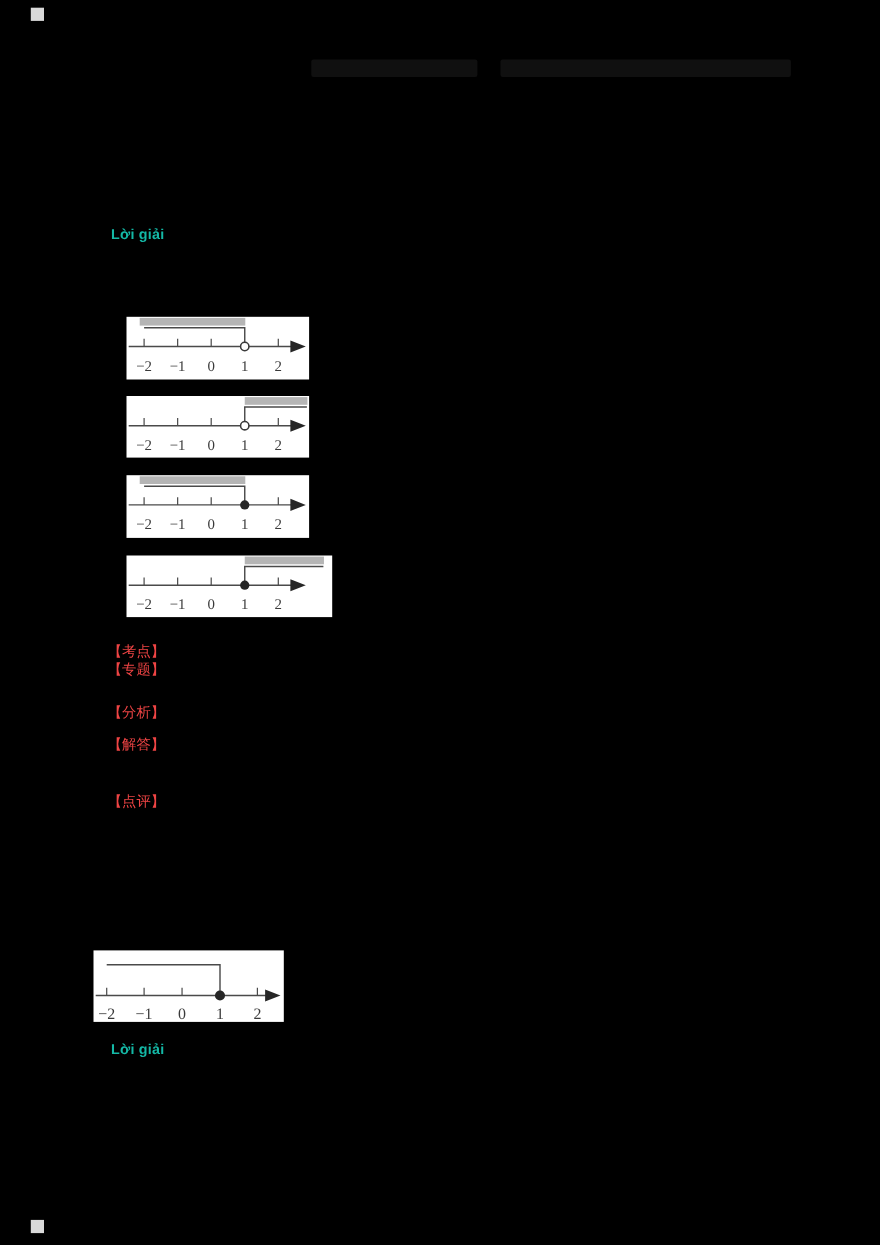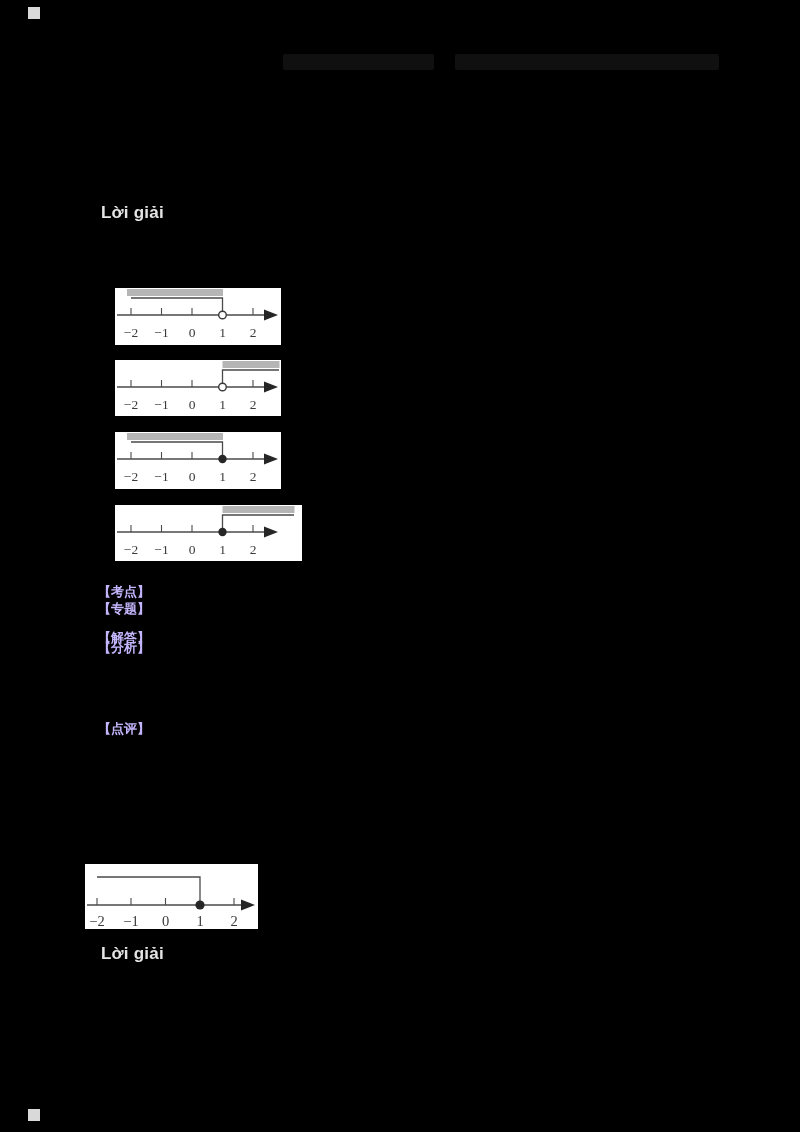--- a/index.html
+++ b/index.html
@@ -19,32 +19,32 @@
   .corner-mark.bottom{left:28px;top:1109px;}
 
   .header-run{
     position:absolute;top:54px;height:16px;background:#101010;border-radius:2px;
   }
   .header-run.r1{left:283px;width:151px;}
   .header-run.r2{left:455px;width:264px;}
 
   .bluelink{
     position:absolute;
-    color:#e5e5e5;
+    color:#14b8a6;
     font-weight:700;
-    font-size:17px;
+    font-size:13px;
     line-height:14px;
     letter-spacing:0.2px;
     cursor:pointer;
     white-space:nowrap;
   }
   .tag{
     position:absolute;left:98px;
-    color:#c4b5fd;
-    font-weight:700;
+    color:#ef4444;
+    font-weight:400;
     font-size:13px;
     line-height:14px;
     cursor:pointer;
     white-space:nowrap;
   }
 
   .fig{
     position:absolute;
     background:#ffffff;
   }
@@ -157,21 +157,21 @@
         <text x="77" y="49">0</text>
         <text x="107.5" y="49">1</text>
         <text x="138" y="49">2</text>
       </g>
     </svg>
   </div>
 
   <div class="tag" style="top:585px;">【考点】</div>
   <div class="tag" style="top:602px;">【专题】</div>
   <div class="tag" style="top:641px;text-align:right;">【分析】</div>
-  <div class="tag" style="top:631px;">【解答】</div>
+  <div class="tag" style="top:670px;">【解答】</div>
   <div class="tag" style="top:722px;">【点评】</div>
 
   <div class="fig ans-fig" style="left:85px;top:864px;width:173px;height:65px;">
     <svg width="173" height="65" viewBox="0 0 173 65">
       <polyline points="12,13 115,13 115,37" fill="none" stroke="#4a4a4a" stroke-width="1.3"></polyline>
       <line x1="2" y1="41" x2="157" y2="41" stroke="#4a4a4a" stroke-width="1.4"></line>
       <g stroke="#4a4a4a" stroke-width="1.1">
         <line x1="12" y1="34" x2="12" y2="41"></line>
         <line x1="46" y1="34" x2="46" y2="41"></line>
         <line x1="80.5" y1="34" x2="80.5" y2="41"></line>

